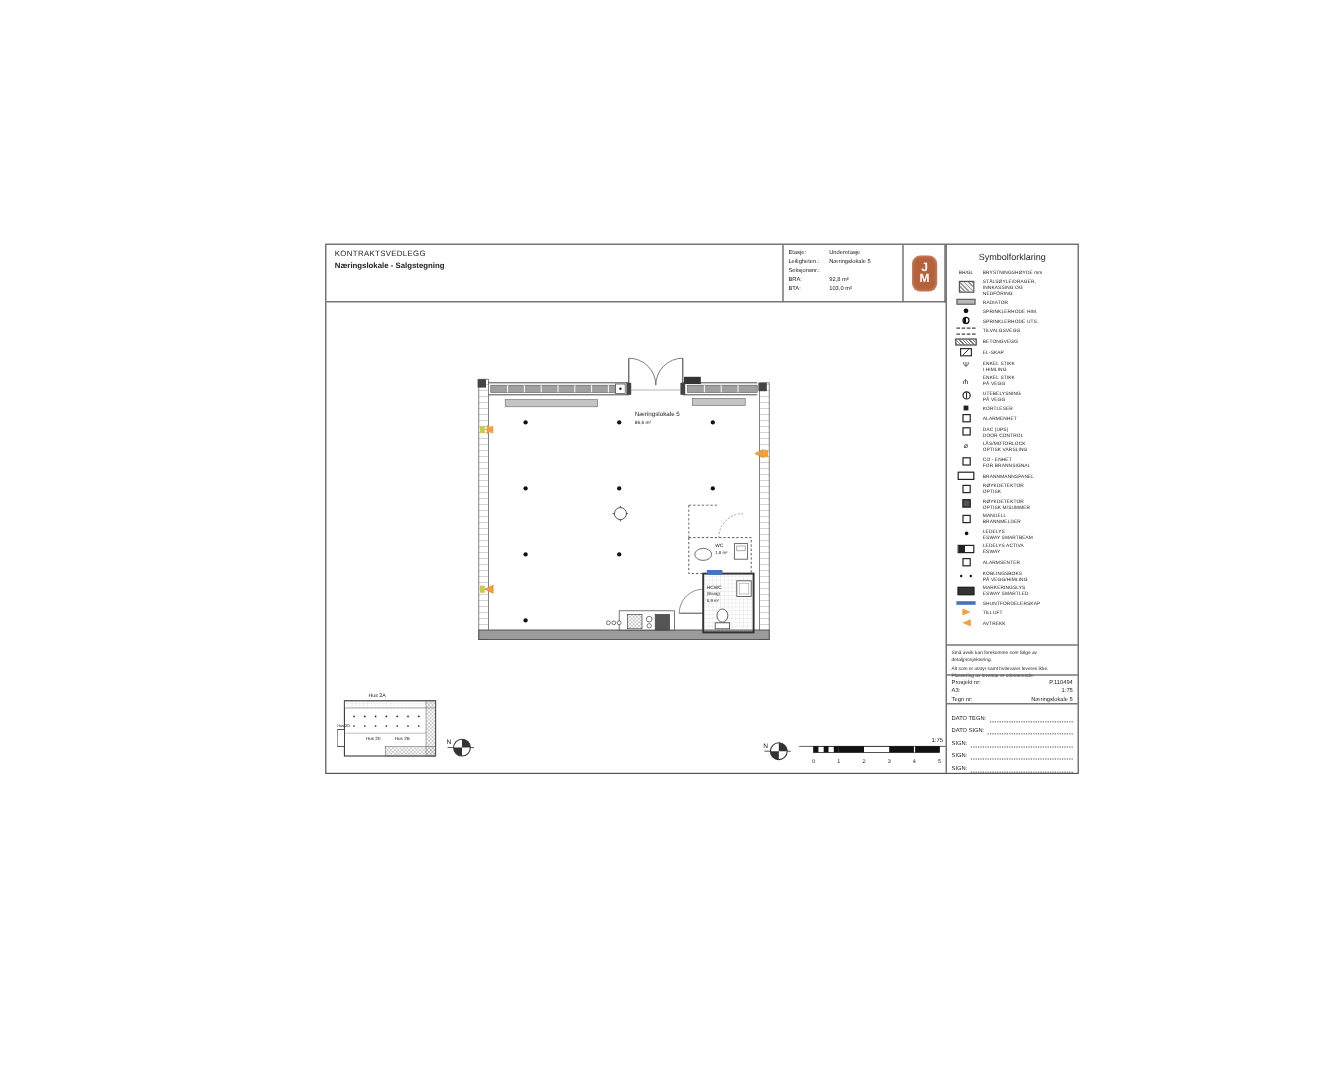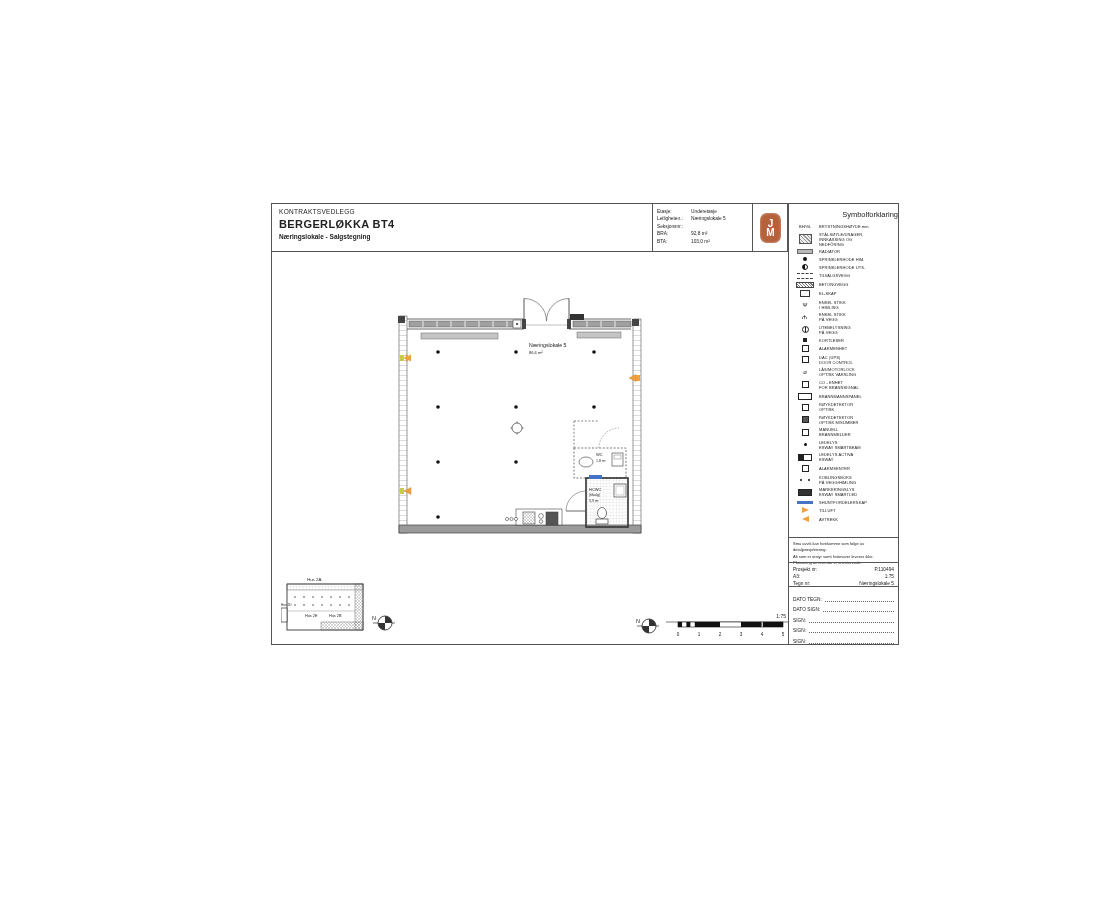--- a/index.html
+++ b/index.html
@@ -18,21 +18,21 @@
   .tb-info-row{display:flex;}
   .tb-info-row .lbl{width:34px;flex:none;}
   .tb-logo-cell{position:absolute;left:480px;top:0;width:35px;height:47px;border-left:1px solid #555;
                 display:flex;align-items:center;justify-content:center;}
   .jm-logo{width:21px;height:30px;border-radius:7px;background:#b5613a;color:#fff;display:flex;flex-direction:column;
            align-items:center;justify-content:center;font-weight:bold;font-size:10px;line-height:9px;
            box-shadow:inset 0 0 3px rgba(255,255,255,.45);}
 
   
   .panel{position:absolute;right:0;top:0;width:110px;height:440px;border-left:1px solid #555;box-sizing:border-box;}
-  .pan-title{text-align:right;font-size:7.5px;margin-top:6px;margin-bottom:5px;}
+  .pan-title{text-align:center;font-size:7.5px;margin-top:6px;margin-bottom:5px;}
   .lg-list{margin-left:6px;}
   .lg-row{display:flex;align-items:center;gap:4px;margin-bottom:2.6px;min-height:5px;}
   .lg-ic{width:20px;flex:none;display:flex;align-items:center;justify-content:center;}
   .lg-lb{font-size:4px;line-height:1.25;white-space:pre-line;letter-spacing:.1px;}
   .lg-ictext{font-size:4px;}
   .i-hatch{width:11px;height:8px;border:.5px solid #555;background:repeating-linear-gradient(45deg,#999 0,#999 1px,#eee 1px,#eee 2.5px);}
   .i-radiator{width:14px;height:3px;background:#b9b9b9;border:.5px solid #666;}
   .i-dot{width:4px;height:4px;border-radius:50%;background:#111;}
   .i-dot-s{width:3px;height:3px;border-radius:50%;background:#111;}
   .i-halfdot{width:4px;height:4px;border-radius:50%;background:linear-gradient(90deg,#111 50%,#fff 50%);border:.5px solid #111;}
@@ -73,21 +73,20 @@
 </style>
 </head>
 <body>
 
 <div class="canvas">
  <div class="sheet">
 
   <div class="titlebar">
     <div class="tb-left">
       <div class="tb-doctype">KONTRAKTSVEDLEGG</div>
-      <div class="tb-title">BERGERLØKKA BT4</div>
       <div class="tb-sub">Næringslokale - Salgstegning</div>
     </div>
     <div class="tb-info">
       <div class="tb-info-row">
         <span class="lbl">Etasje:</span>
         <span>Underetasje</span>
           </div>
       <div class="tb-info-row">
         <span class="lbl">Leiligheten.:</span>
         <span>Næringslokale 5</span>

